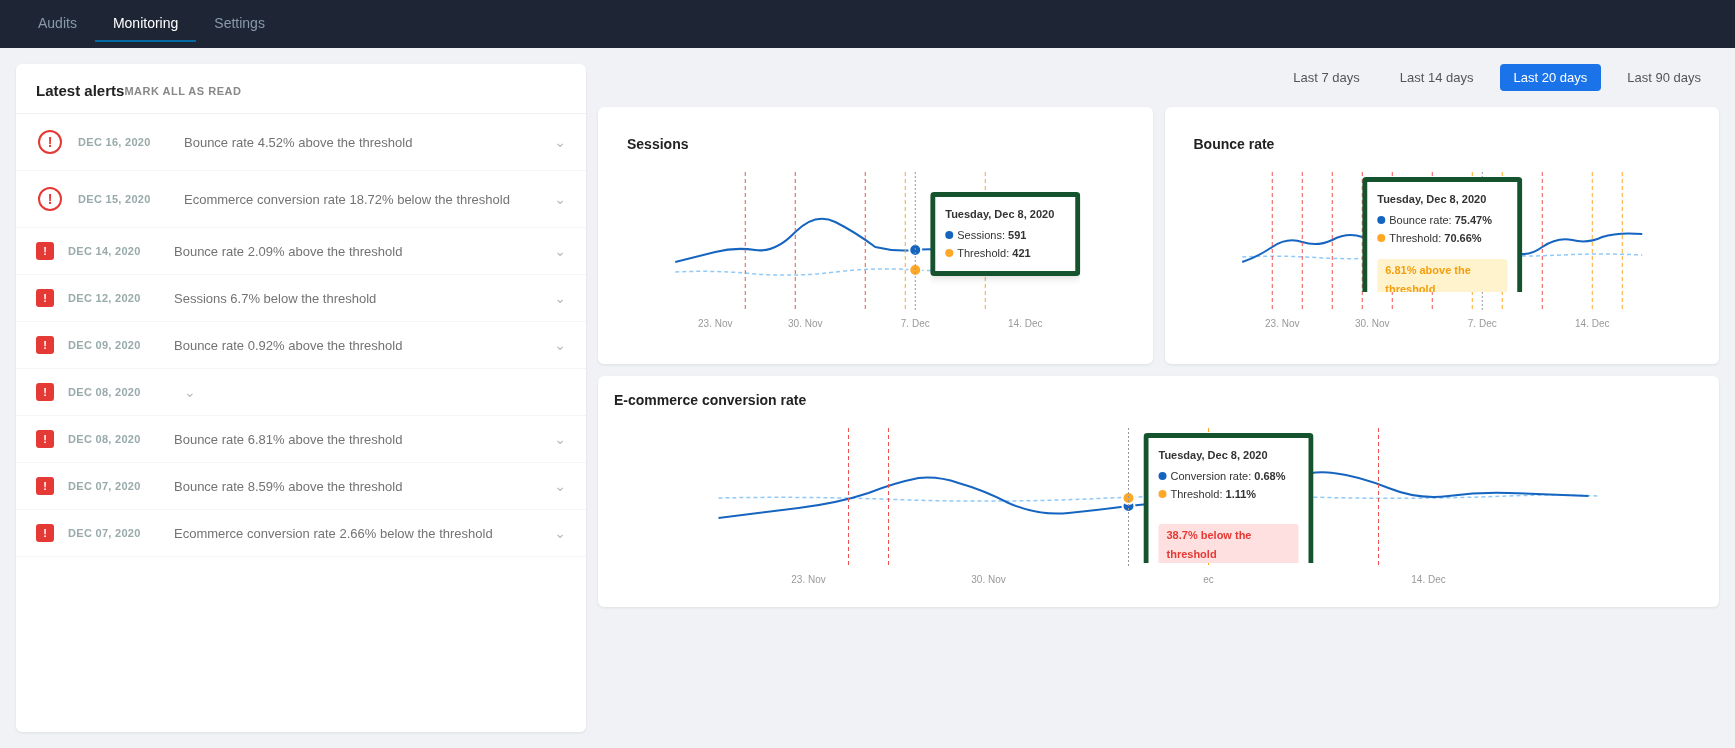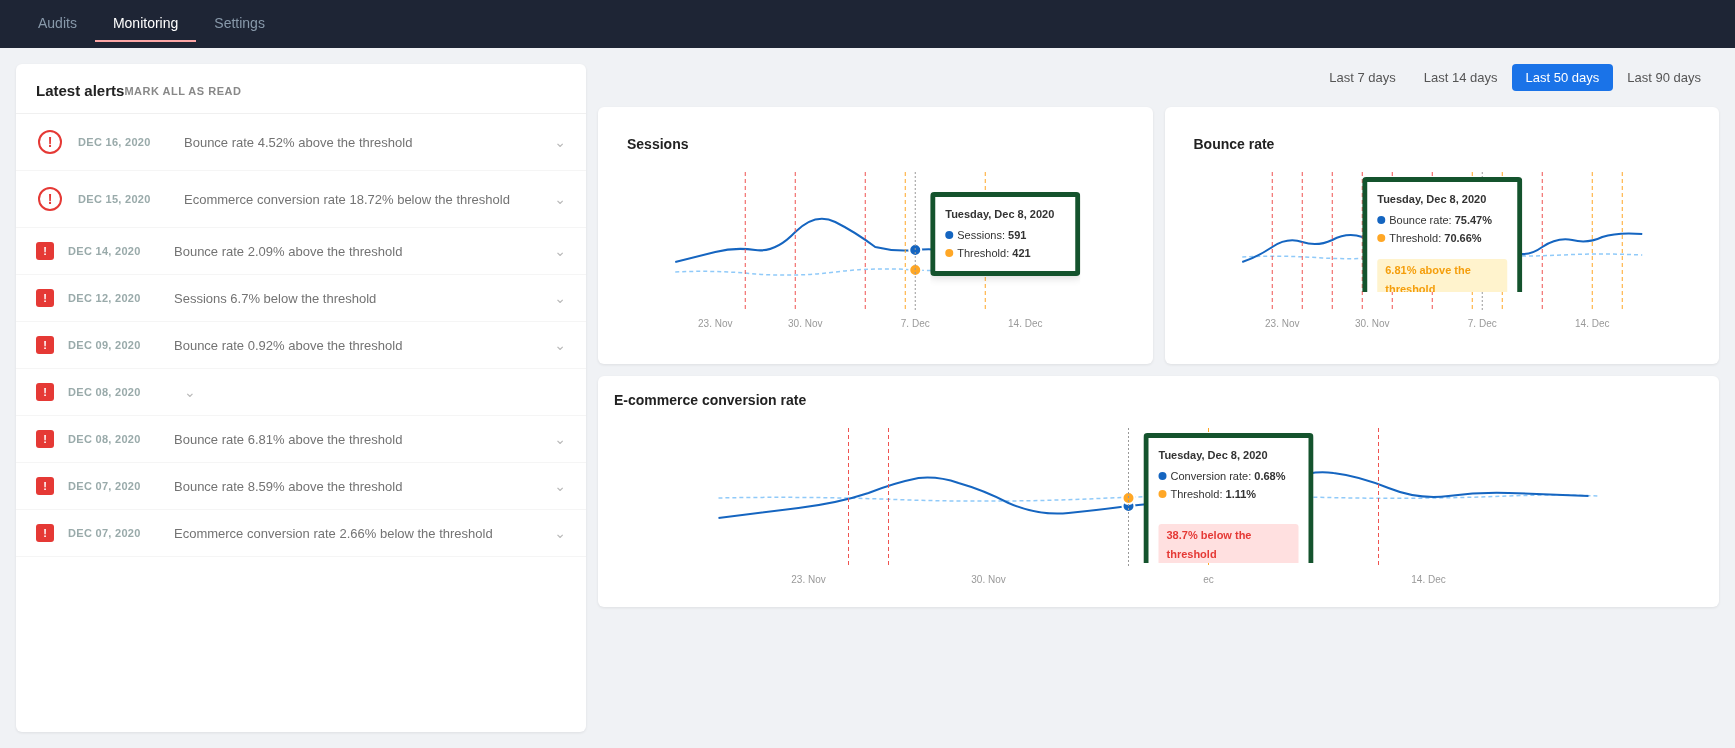--- a/index.html
+++ b/index.html
@@ -1,21 +1,21 @@
 <!DOCTYPE html>
 <html><head>
   <meta charset="utf-8">
   <style>
     * { box-sizing: border-box; margin: 0; padding: 0; }
     body { font-family: -apple-system, BlinkMacSystemFont, 'Segoe UI', sans-serif; background: #f0f2f5; color: #333; font-size: 13px; }
 
     
     .nav { background: #1e2535; display: flex; align-items: center; padding: 0 20px; height: 48px; }
     .nav-tab { color: #aab; padding: 0 18px; height: 36px; display: flex; align-items: center; cursor: pointer; font-size: 14px; border-bottom: 2px solid transparent; }
-    .nav-tab.active { color: #fff; border-bottom: 2px solid #fca5a5; }
+    .nav-tab.active { color: #fff; border-bottom: 2px solid #0369a1; }
     .nav-tab:not(.active) { color: #8899aa; }
 
     
     .main { display: flex; gap: 0; padding: 16px; min-height: calc(100vh - 48px); }
 
     
     .alerts-panel { background: #fff; border-radius: 6px; width: 570px; min-width: 570px; padding: 0; box-shadow: 0 1px 3px rgba(0,0,0,0.08); overflow: hidden; }
     .alerts-header { display: flex; align-items: center; padding: 18px 20px 14px; border-bottom: 1px solid #f0f0f0; }
     .alerts-title { font-size: 15px; font-weight: 600; color: #222; }
     .mark-all-read { font-size: 11px; color: #888; text-transform: uppercase; letter-spacing: 0.5px; cursor: pointer; font-weight: 600; }
@@ -23,21 +23,21 @@
     .alert-item { display: flex; align-items: center; padding: 14px 20px; border-bottom: 1px solid #f5f5f5; cursor: pointer; }
     .alert-icon { width: 28px; height: 28px; min-width: 28px; margin-right: 14px; display: flex; align-items: center; justify-content: center; }
     .alert-icon.critical { color: #e53935; }
     .alert-icon.warning { background: #e53935; border-radius: 3px; color: #fff; font-size: 11px; font-weight: bold; width: 22px; height: 22px; }
     .alert-date { color: #9aa; font-size: 11px; font-weight: 600; letter-spacing: 0.3px; min-width: 90px; margin-right: 16px; white-space: nowrap; }
     .alert-text { flex: 1; color: #737373; font-size: 13px; }
     .alert-chevron { color: #bbb; margin-left: 10px; font-size: 14px; }
 
     
     .charts-area { flex: 1; display: flex; flex-direction: column; gap: 12px; margin-left: 12px; }
-    .charts-top-bar { display: flex; justify-content: flex-end; align-items: center; gap: 0; padding: 0 4px 4px; }
+    .charts-top-bar { display: flex; justify-content: flex-end; align-items: center; gap: 12px; padding: 0 4px 4px; }
     .time-btn { padding: 6px 14px; border-radius: 4px; border: none; cursor: pointer; font-size: 13px; background: transparent; color: #555; }
     .time-btn.active { background: #1a73e8; color: #fff; }
 
     .charts-grid-top { display: flex; gap: 12px; }
     .chart-card { background: #fff; border-radius: 6px; box-shadow: 0 1px 3px rgba(0,0,0,0.08); padding: 29px; flex: 1; overflow: hidden; }
     .chart-title { font-size: 14px; font-weight: 600; color: #222; margin-bottom: 10px; }
 
     .chart-bottom { background: #fff; border-radius: 6px; box-shadow: 0 1px 3px rgba(0,0,0,0.08); padding: 16px; overflow: hidden; }
 
     
@@ -133,21 +133,21 @@
       <span class="alert-chevron">⌄</span>
     </div>
       </div>
   </div>
 
   <div class="charts-area">
 
     <div class="charts-top-bar">
       <button class="time-btn">Last 7 days</button>
       <button class="time-btn">Last 14 days</button>
-      <button class="time-btn active">Last 50 days</button>
+      <button class="time-btn active">Last 20 days</button>
       <button class="time-btn">Last 90 days</button>
     </div>
 
     <div class="charts-grid-top">
 
       <div class="chart-card">
         <div class="chart-title">Sessions</div>
         <div class="chart-svg-wrap">
           <svg width="100%" height="170" viewBox="0 0 420 170">
 

